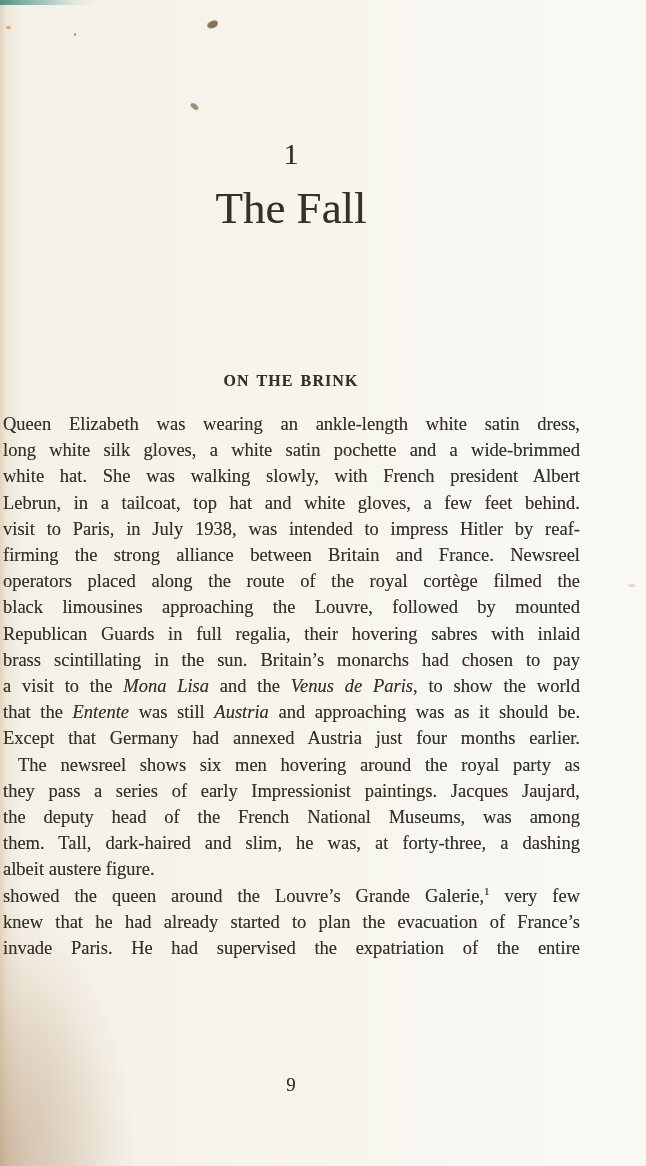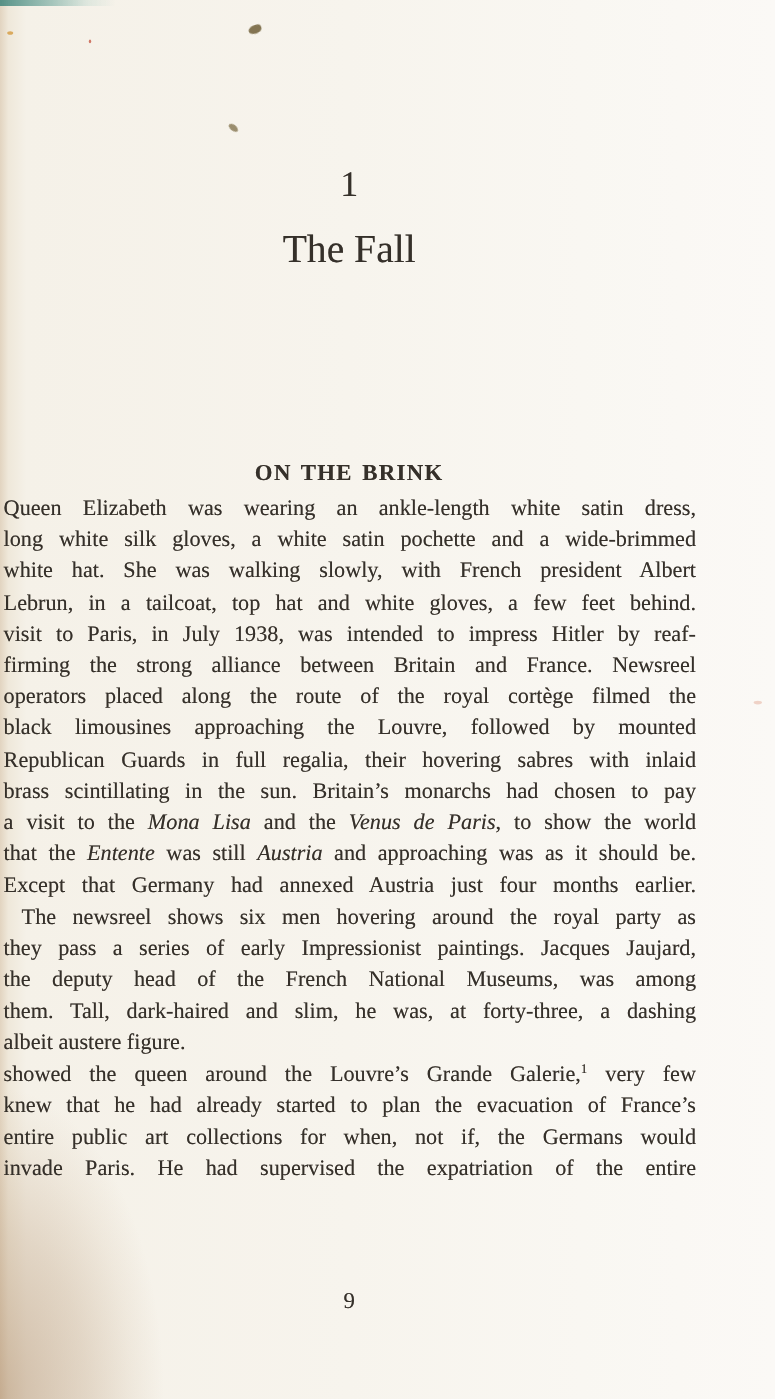--- a/index.html
+++ b/index.html
@@ -72,30 +72,29 @@
     left: 0; width: 582px;
     text-align: center;
   }
   .chapter-number {
     top: 137px;
     font-size: 30px;
     line-height: 34px;
   }
   .chapter-title {
     top: 190px;
-    font-size: 33px;
+    font-size: 45px;
     line-height: 37px;
   }
   .section-heading {
     top: 372px;
-    font-size: 19px;
+    font-size: 16px;
     font-weight: bold;
     letter-spacing: 1.1px;
     word-spacing: 2px;
-    margin-top: 12px;
   }
   .body-text {
     position: absolute;
     left: 3px; top: 411px;
     width: 577px;
     font-size: 18.5px;
     line-height: 26.2px;
   }
   .line {
     text-align: justify;
@@ -152,18 +151,17 @@
       <div class="line"><span>a visit to the </span><i>Mona Lisa</i><span> and the </span><i>Venus de Paris</i><span>, to show the world</span></div>
       <div class="line"><span>that the </span><i>Entente</i><span> was still </span><i>Austria</i><span> and approaching was as it should be.</span></div>
       <div class="line"><span>Except that Germany had annexed Austria just four months earlier.</span></div>
       <div class="line indent"><span>The newsreel shows six men hovering around the royal party as</span></div>
       <div class="line"><span>they pass a series of early Impressionist paintings. Jacques Jaujard,</span></div>
       <div class="line"><span>the deputy head of the French National Museums, was among</span></div>
       <div class="line"><span>them. Tall, dark-haired and slim, he was, at forty-three, a dashing</span></div>
       <div class="line short"><span>albeit austere figure.</span></div>
       <div class="line"><span>showed the queen around the Louvre’s Grande Galerie,</span><sup>1</sup><span> very few</span></div>
       <div class="line"><span>knew that he had already started to plan the evacuation of France’s</span></div>
-      <div class="line"><span>entire public art collections for when, not if, the Germans would</span></div>
       <div class="line"><span>invade Paris. He had supervised the expatriation of the entire</span></div>
     </div>
 
   <div class="centered-col page-number ink">9</div>
 </div>
 
 </body></html>

